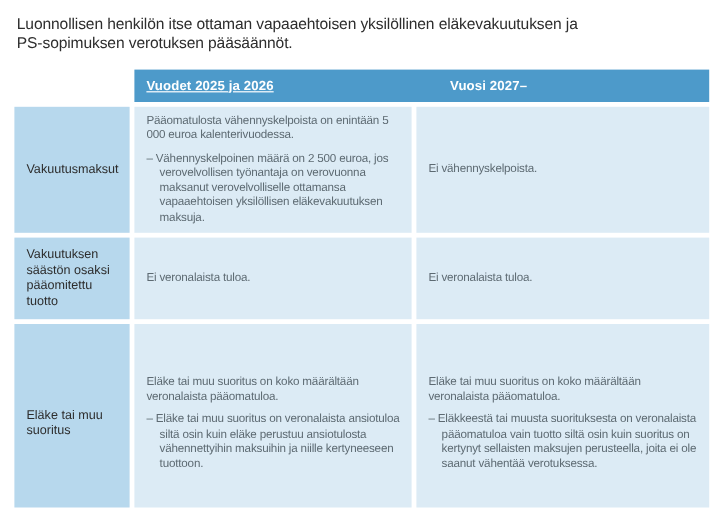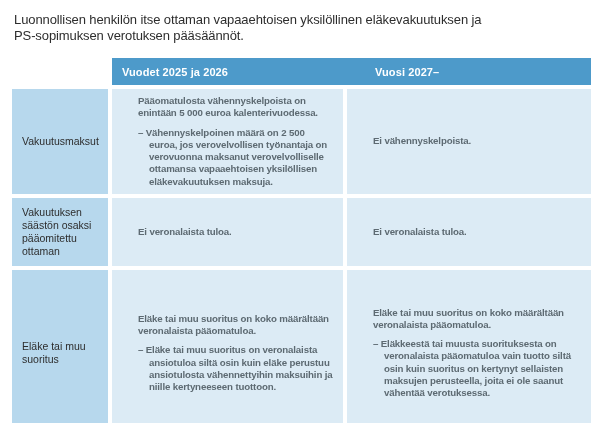--- a/index.html
+++ b/index.html
@@ -22,41 +22,41 @@
     margin:14px 0 0 12px;width:579px;
     display:grid;
     grid-template-columns:96px 231px 244px;
     grid-template-rows:27px minmax(80px,auto) minmax(60px,auto) minmax(166px,auto);
     gap:4px;
   }
   .corner{background:#ffffff;}
   .thead{
     grid-column:2 / 4;background:var(--header-bg);
     display:flex;align-items:center;position:relative;
-    color:#ffffff;font-weight:bold;font-size:11px;letter-spacing:0.1px;
+    color:#ffffff;font-weight:bold;font-size:11px;letter-spacing:0.1px;text-decoration:underline;
   }
   .th1{padding-left:10px;}
   .th2{position:absolute;left:263px;}
   .label-cell{
     background:var(--label-bg);
     display:flex;align-items:center;
     padding:8px 10px;
     font-weight:normal;font-size:10.5px;line-height:13px;
     color:var(--dark-text);
   }
   .cell{
     background:var(--cell-bg);
     display:flex;align-items:center;
     padding:6px 10px;
     font-size:9.7px;line-height:12.3px;
     letter-spacing:-0.15px;
     color:var(--body-text);
   }
   .cell-inner{width:100%;}
-  .p,.li{margin:0 0 7px 16px;font-weight:bold;}
+  .p,.li{margin:0 0 7px 0;}
   .p:last-child,.li:last-child{margin-bottom:0;}
   .li{padding-left:11px;text-indent:-11px;}
   .li::before{content:"\2013\00a0";}
 </style>
 </head>
 <body>
 
 <div class="page">
 
   <h1 class="title">Luonnollisen henkilön itse ottaman vapaaehtoisen yksilöllinen eläkevakuutuksen ja PS-sopimuksen verotuksen pääsäännöt.</h1>
@@ -75,21 +75,21 @@
         <p class="p">Pääomatulosta vähennyskelpoista on enintään 5 000 euroa kalenterivuodessa.</p>
         <p class="li">Vähennyskelpoinen määrä on 2 500 euroa, jos verovelvollisen työnantaja on verovuonna maksanut verovelvolliselle ottamansa vapaaehtoisen yksilöllisen eläkevakuutuksen maksuja.</p>
       </div>
     </div>
     <div class="cell">
       <div class="cell-inner">
         <p class="p">Ei vähennyskelpoista.</p>
       </div>
     </div>
 
-    <div class="label-cell">Vakuutuksen säästön osaksi pääomitettu ottaman</div>
+    <div class="label-cell">Vakuutuksen säästön osaksi pääomitettu tuotto</div>
     <div class="cell">
       <div class="cell-inner">
         <p class="p">Ei veronalaista tuloa.</p>
       </div>
     </div>
     <div class="cell">
       <div class="cell-inner">
         <p class="p">Ei veronalaista tuloa.</p>
       </div>
     </div>

